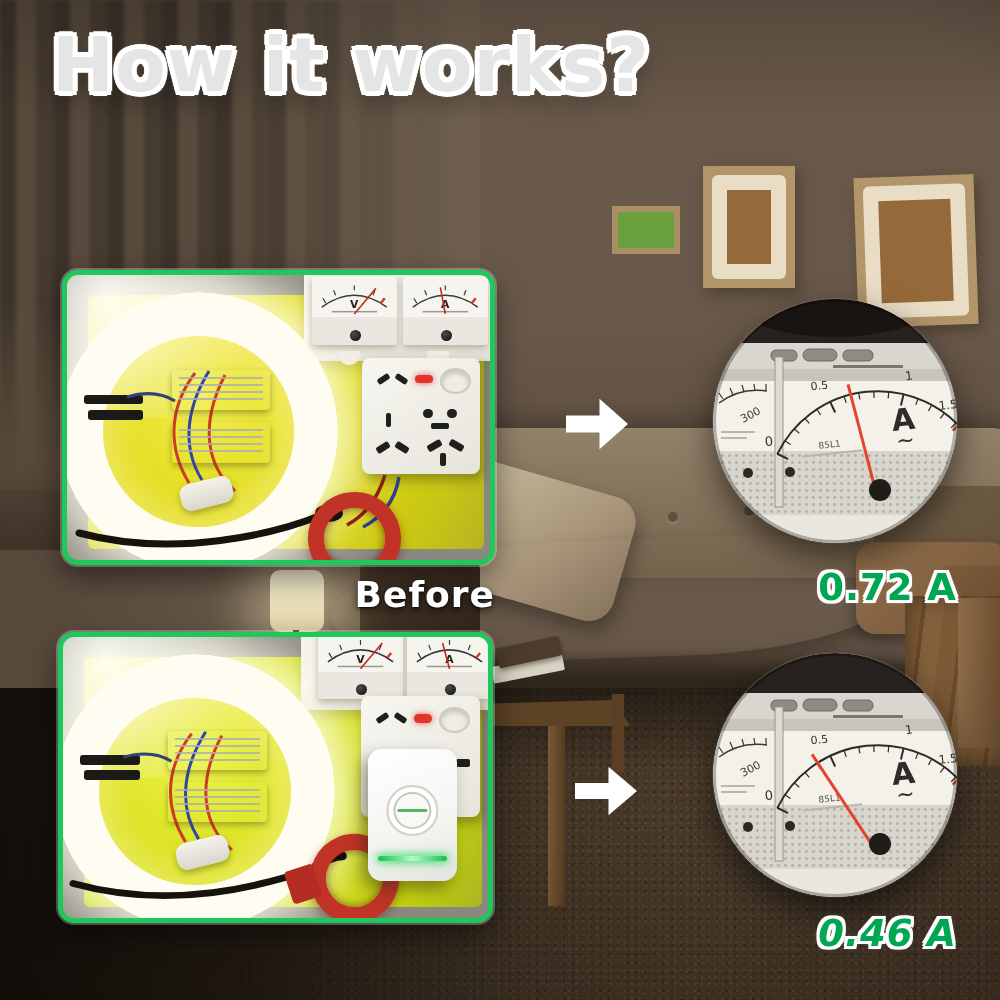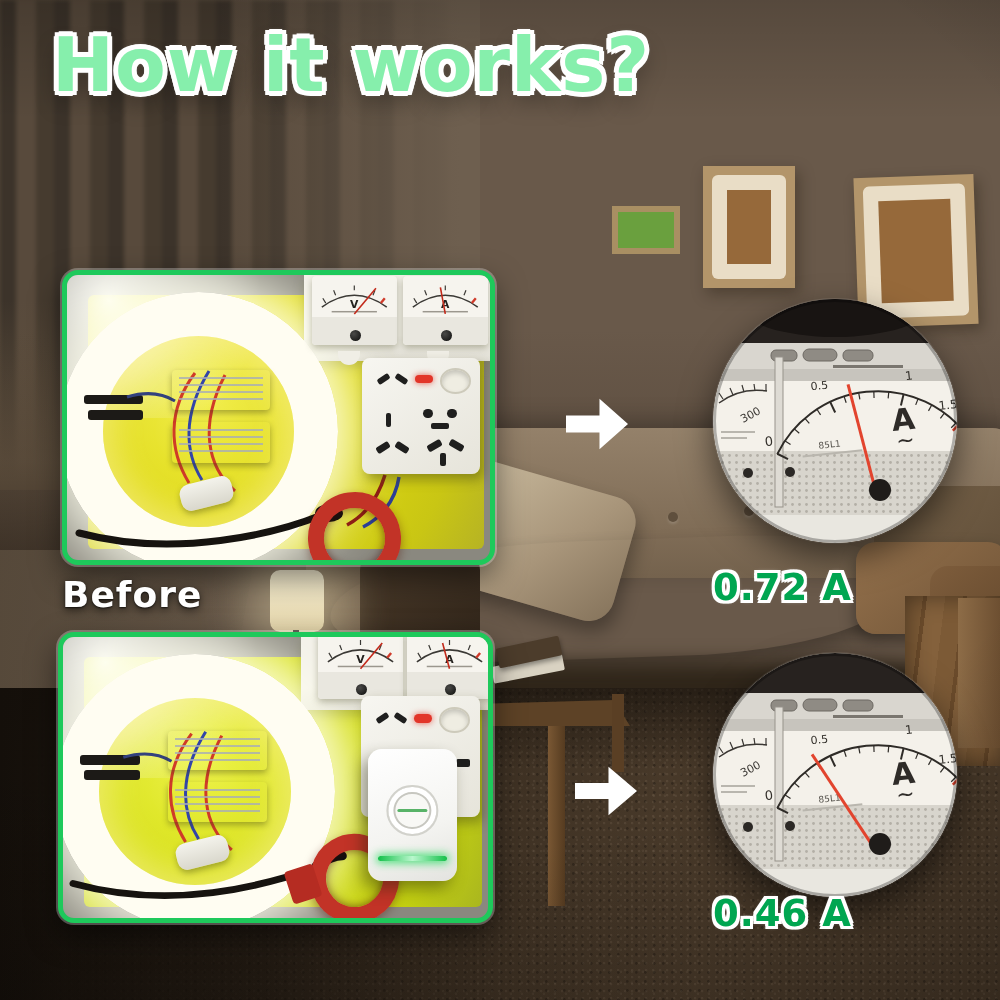--- a/index.html
+++ b/index.html
@@ -75,21 +75,21 @@
         box-shadow:0 0 46px 22px rgba(243,229,185,.4);}
   .lamp-pole{left:293px;top:630px;width:6px;height:60px;background:#241c13;}
   .armchair-dim{left:360px;top:552px;width:120px;height:110px;border-radius:18px;
         background:linear-gradient(140deg,#4a3a2a,#2e2318);}
   .vignette{inset:0;pointer-events:none;
         background:radial-gradient(130% 95% at 42% 36%,rgba(0,0,0,0) 52%,rgba(8,5,3,.5) 100%),
                    linear-gradient(180deg,rgba(0,0,0,.18) 0%,rgba(0,0,0,0) 12%);}
 
   
   .title{left:52px;top:22px;width:860px;font-size:74px;font-weight:bold;letter-spacing:1px;
-        color:#86efac;z-index:6;
+        color:#e5e5e5;z-index:6;
         text-shadow:-4px -4px 0 #fff,4px -4px 0 #fff,-4px 4px 0 #fff,4px 4px 0 #fff,
                     -5px 0 0 #fff,5px 0 0 #fff,0 -5px 0 #fff,0 5px 0 #fff,
                     0 0 6px #fff,0 12px 22px rgba(0,0,0,.35);}
   .banner{left:0;top:131px;width:930px;height:112px;z-index:5;
         background:linear-gradient(90deg,rgba(47,158,77,.94) 0%,rgba(47,158,77,.9) 55%,rgba(47,158,77,.55) 78%,rgba(47,158,77,0) 98%);}
   .banner-text{position:absolute;left:55px;top:9px;width:800px;color:#fff;
         font-family:"Liberation Sans",sans-serif;font-weight:bold;font-size:27px;line-height:37px;
         white-space:pre-line;text-shadow:0 2px 4px rgba(0,40,10,.25);}
 
   
@@ -133,23 +133,23 @@
         box-shadow:-6px 8px 16px rgba(40,40,10,.45);}
   .badge{position:absolute;left:50%;top:27%;width:58%;aspect-ratio:1/1;transform:translateX(-50%);
         border-radius:50%;background:#f8f8f5;border:2px solid #d2d2cc;
         box-shadow:inset 0 0 0 5px #fff,inset 0 0 0 7px #c7c7c0;}
   .badge::after{content:"";position:absolute;left:18%;top:46%;width:64%;height:7%;
         background:#58b368;border-radius:3px;filter:blur(.6px);}
   .led{position:absolute;left:11%;top:81%;width:78%;height:3.6%;border-radius:3px;
         background:linear-gradient(90deg,#14c04a,#b9f7cd 50%,#14c04a);box-shadow:0 0 8px 2px rgba(30,220,90,.8);}
 
   
-  .caption{z-index:11;text-align:left;color:#fff;font-size:36px;font-weight:bold;letter-spacing:1px;
+  .caption{z-index:11;text-align:right;color:#fff;font-size:36px;font-weight:bold;letter-spacing:1px;
         text-shadow:0 3px 10px rgba(0,0,0,.65),0 1px 2px rgba(0,0,0,.7);}
-  .reading{z-index:11;text-align:left;font-size:37px;font-weight:bold;color:#00a651;letter-spacing:1px;
+  .reading{z-index:11;text-align:right;font-size:37px;font-weight:bold;color:#00a651;letter-spacing:1px;
         text-shadow:-3px -3px 0 #fff,3px -3px 0 #fff,-3px 3px 0 #fff,3px 3px 0 #fff,
                     -3px 0 0 #fff,3px 0 0 #fff,0 -3px 0 #fff,0 3px 0 #fff,0 0 5px #fff;}
   .arrow{z-index:10;background:#fff;filter:drop-shadow(0 4px 8px rgba(0,0,0,.4));
         clip-path:polygon(0% 36%,54% 36%,54% 8%,100% 50%,54% 92%,54% 64%,0% 64%);}
   .closeup{z-index:10;width:244px;height:244px;border-radius:50%;overflow:hidden;
         box-shadow:0 14px 34px rgba(0,0,0,.55),0 0 0 1px rgba(255,255,255,.12);}
   .closeup svg{display:block;width:100%;height:100%;}
 </style>
 </head>
 <body>
@@ -496,16 +496,16 @@
           <rect x="88" y="153" width="60" height="2" fill="#b9b6ae"></rect>
           <line x1="158" y1="200" x2="151" y2="86" stroke="#e2442e" stroke-width="3" transform="rotate(-24 158 205)"></line>
         </g>
         <circle cx="167" cy="191" r="11" fill="#1f1c1a"></circle>
         <circle cx="77" cy="173" r="5" fill="#2b2825"></circle>
           <circle cx="35" cy="174" r="5" fill="#2b2825"></circle>
         <circle cx="122" cy="122" r="121" stroke="rgba(0,0,0,.28)" stroke-width="4" fill="none"></circle>
       </g>
     </svg>
   </div>
-  <div class="abs reading" style="left:713px;top:892px;width:244px;">0.46 A</div>
+  <div class="abs reading" style="left:713px;top:912px;width:244px;font-style:italic;">0.46 A</div>
 
   <div class="abs vignette"></div>
 </div>
 
 </body></html>

